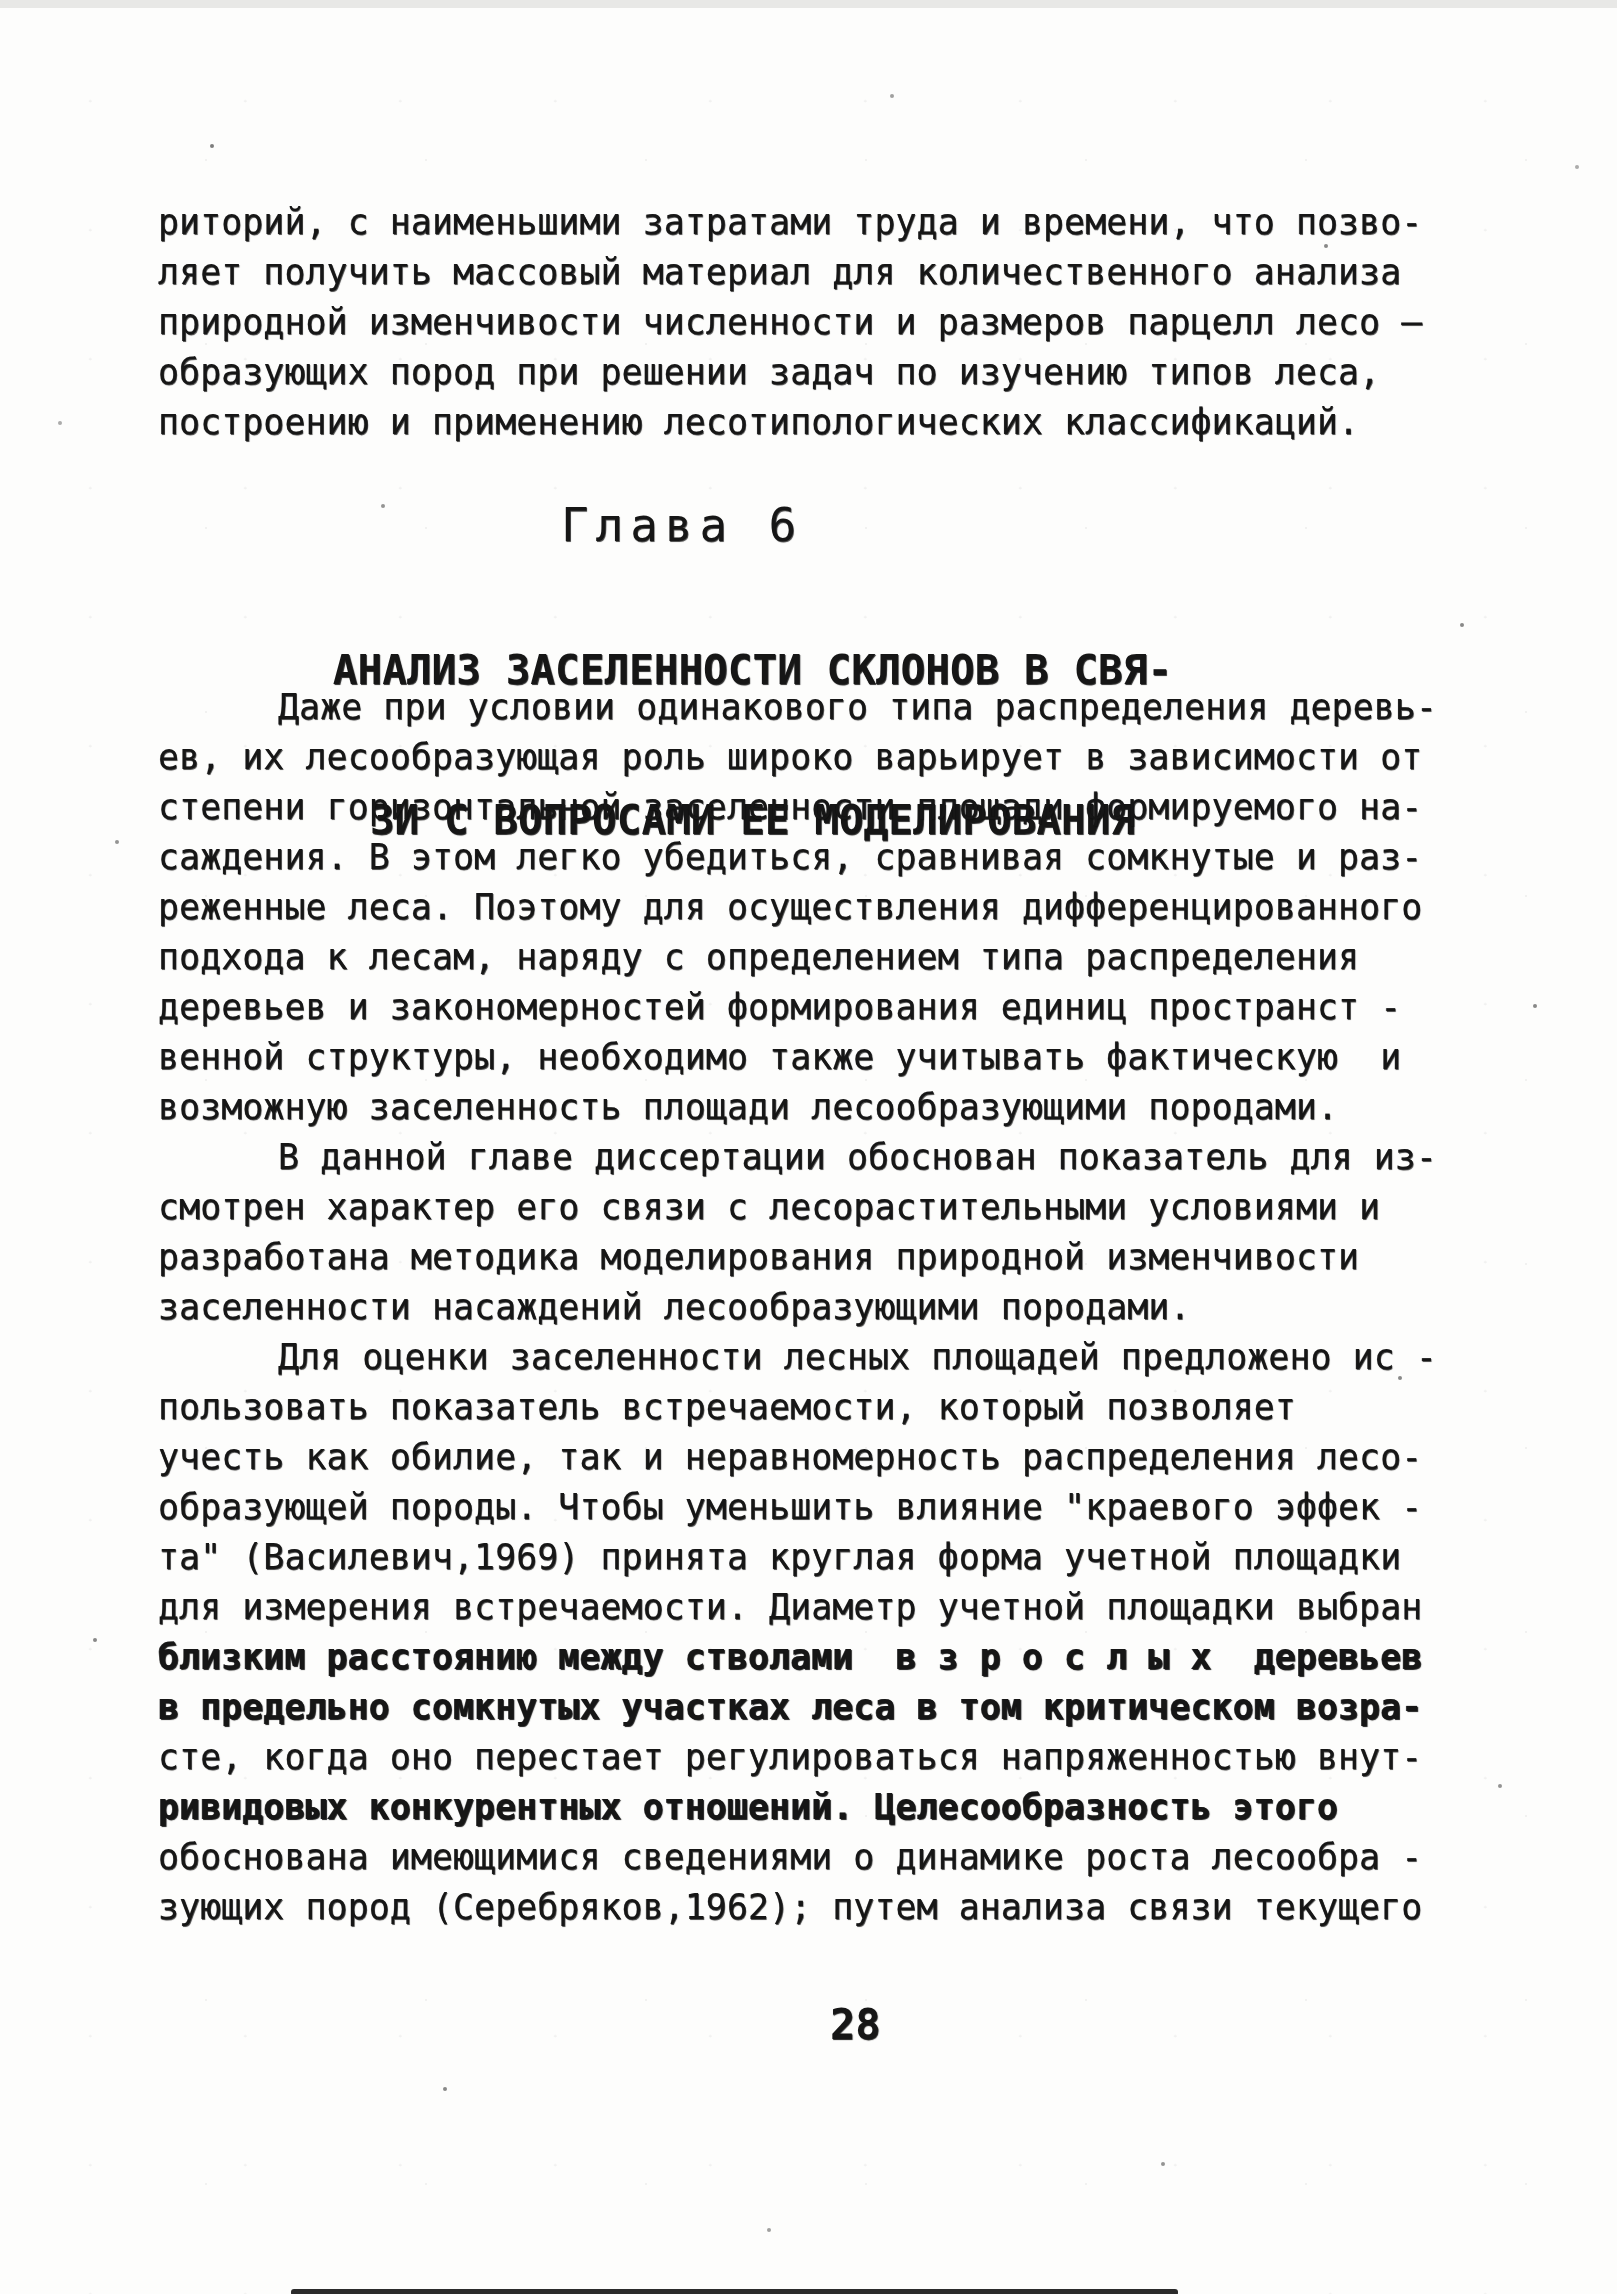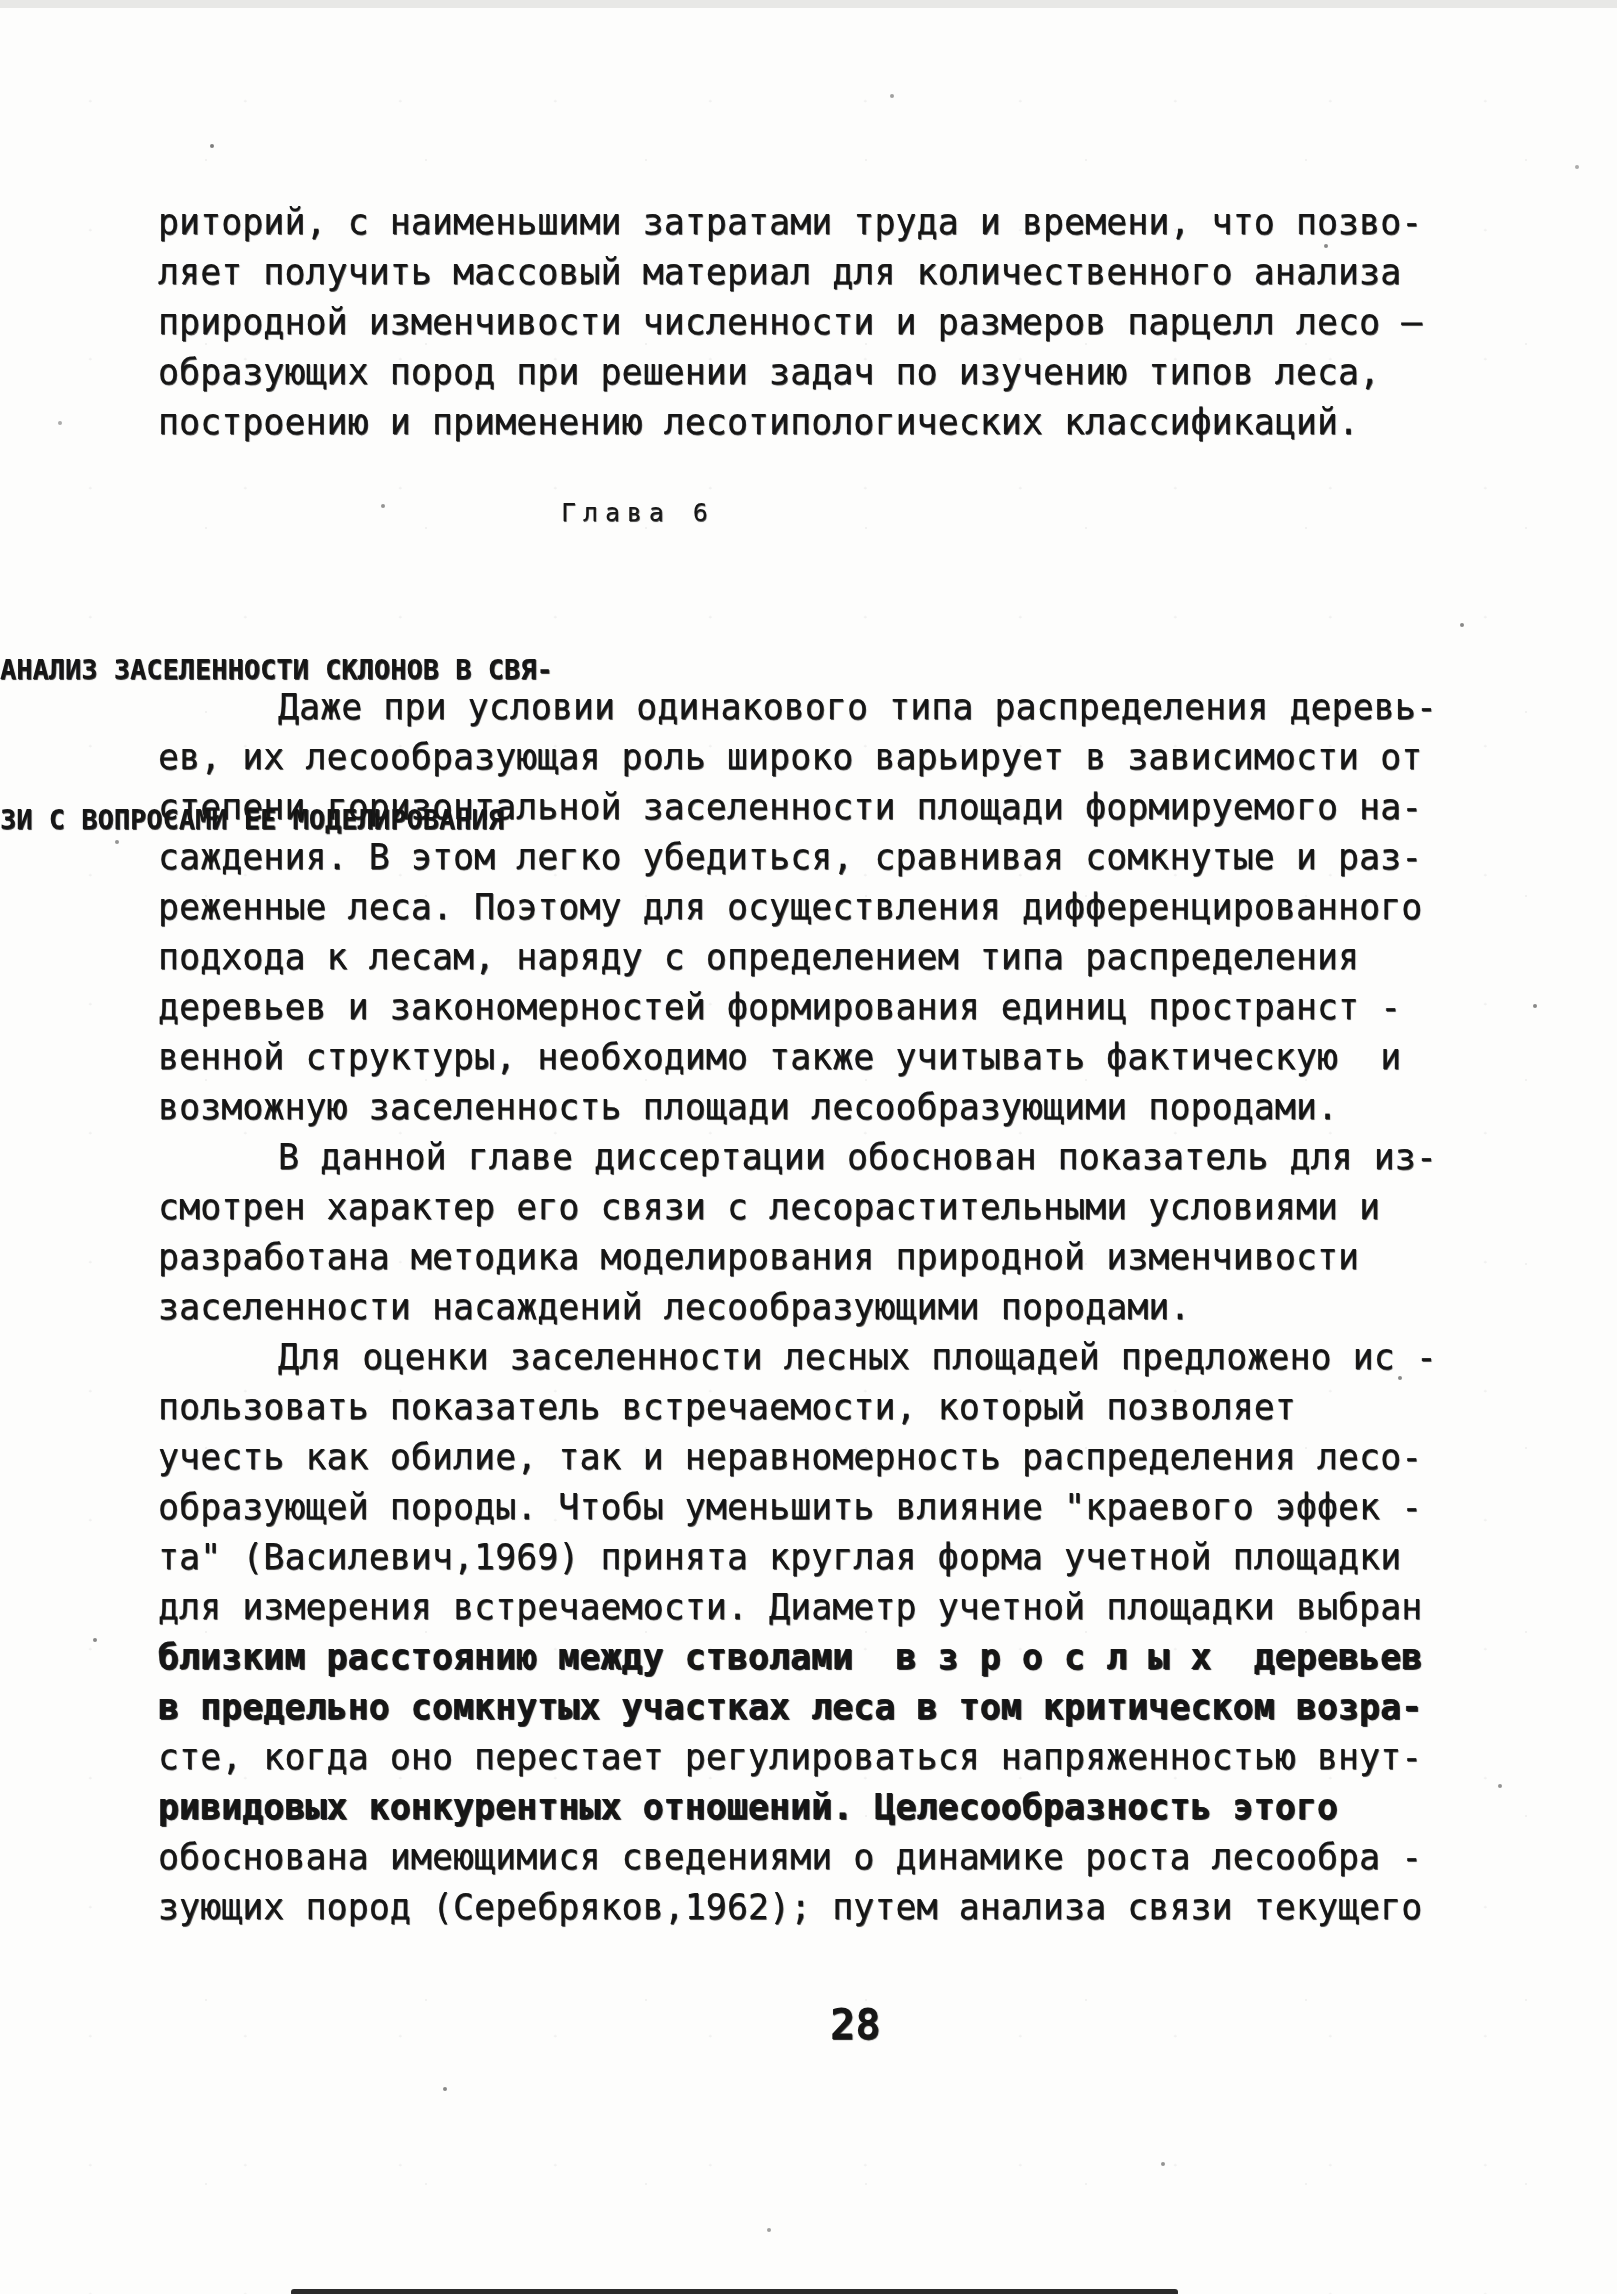--- a/index.html
+++ b/index.html
@@ -24,26 +24,27 @@
     white-space:pre;
     text-shadow:0.6px 0.5px 0.7px rgba(15,15,15,0.75), -0.3px 0 0 rgba(15,15,15,0.35);
   }
   .block{position:absolute;left:158px;width:1399px;}
   .intro{top:189px;}
   .body-text{top:674px;}
   .indent{text-indent:120px;}
   .heavy{font-weight:bold;text-shadow:0.9px 0.7px 0.9px rgba(5,5,5,0.9), -0.5px 0 0 rgba(5,5,5,0.6);}
   .chapter-label{
     position:absolute;top:490px;left:561px;
-    font-size:25px;letter-spacing:6.9px;
+    font-size:46px;letter-spacing:6.9px;
     text-shadow:0.6px 0.5px 0.7px rgba(15,15,15,0.75);
   }
   .chapter-title{
     position:absolute;top:537px;left:0;width:1505px;
-    font-size:27px;line-height:50px;font-weight:bold;
+    text-align:center;
+    font-size:41px;line-height:50px;font-weight:bold;
     white-space:pre;
     text-shadow:0.8px 0.6px 0.8px rgba(10,10,10,0.85);
   }
   .page-number{
     position:absolute;top:1992px;left:830px;
     font-size:42px;font-weight:bold;
     text-shadow:0.8px 0.6px 1px rgba(5,5,5,0.9);
   }
   .specks{
     position:absolute;top:0;left:0;width:2px;height:2px;border-radius:50%;

